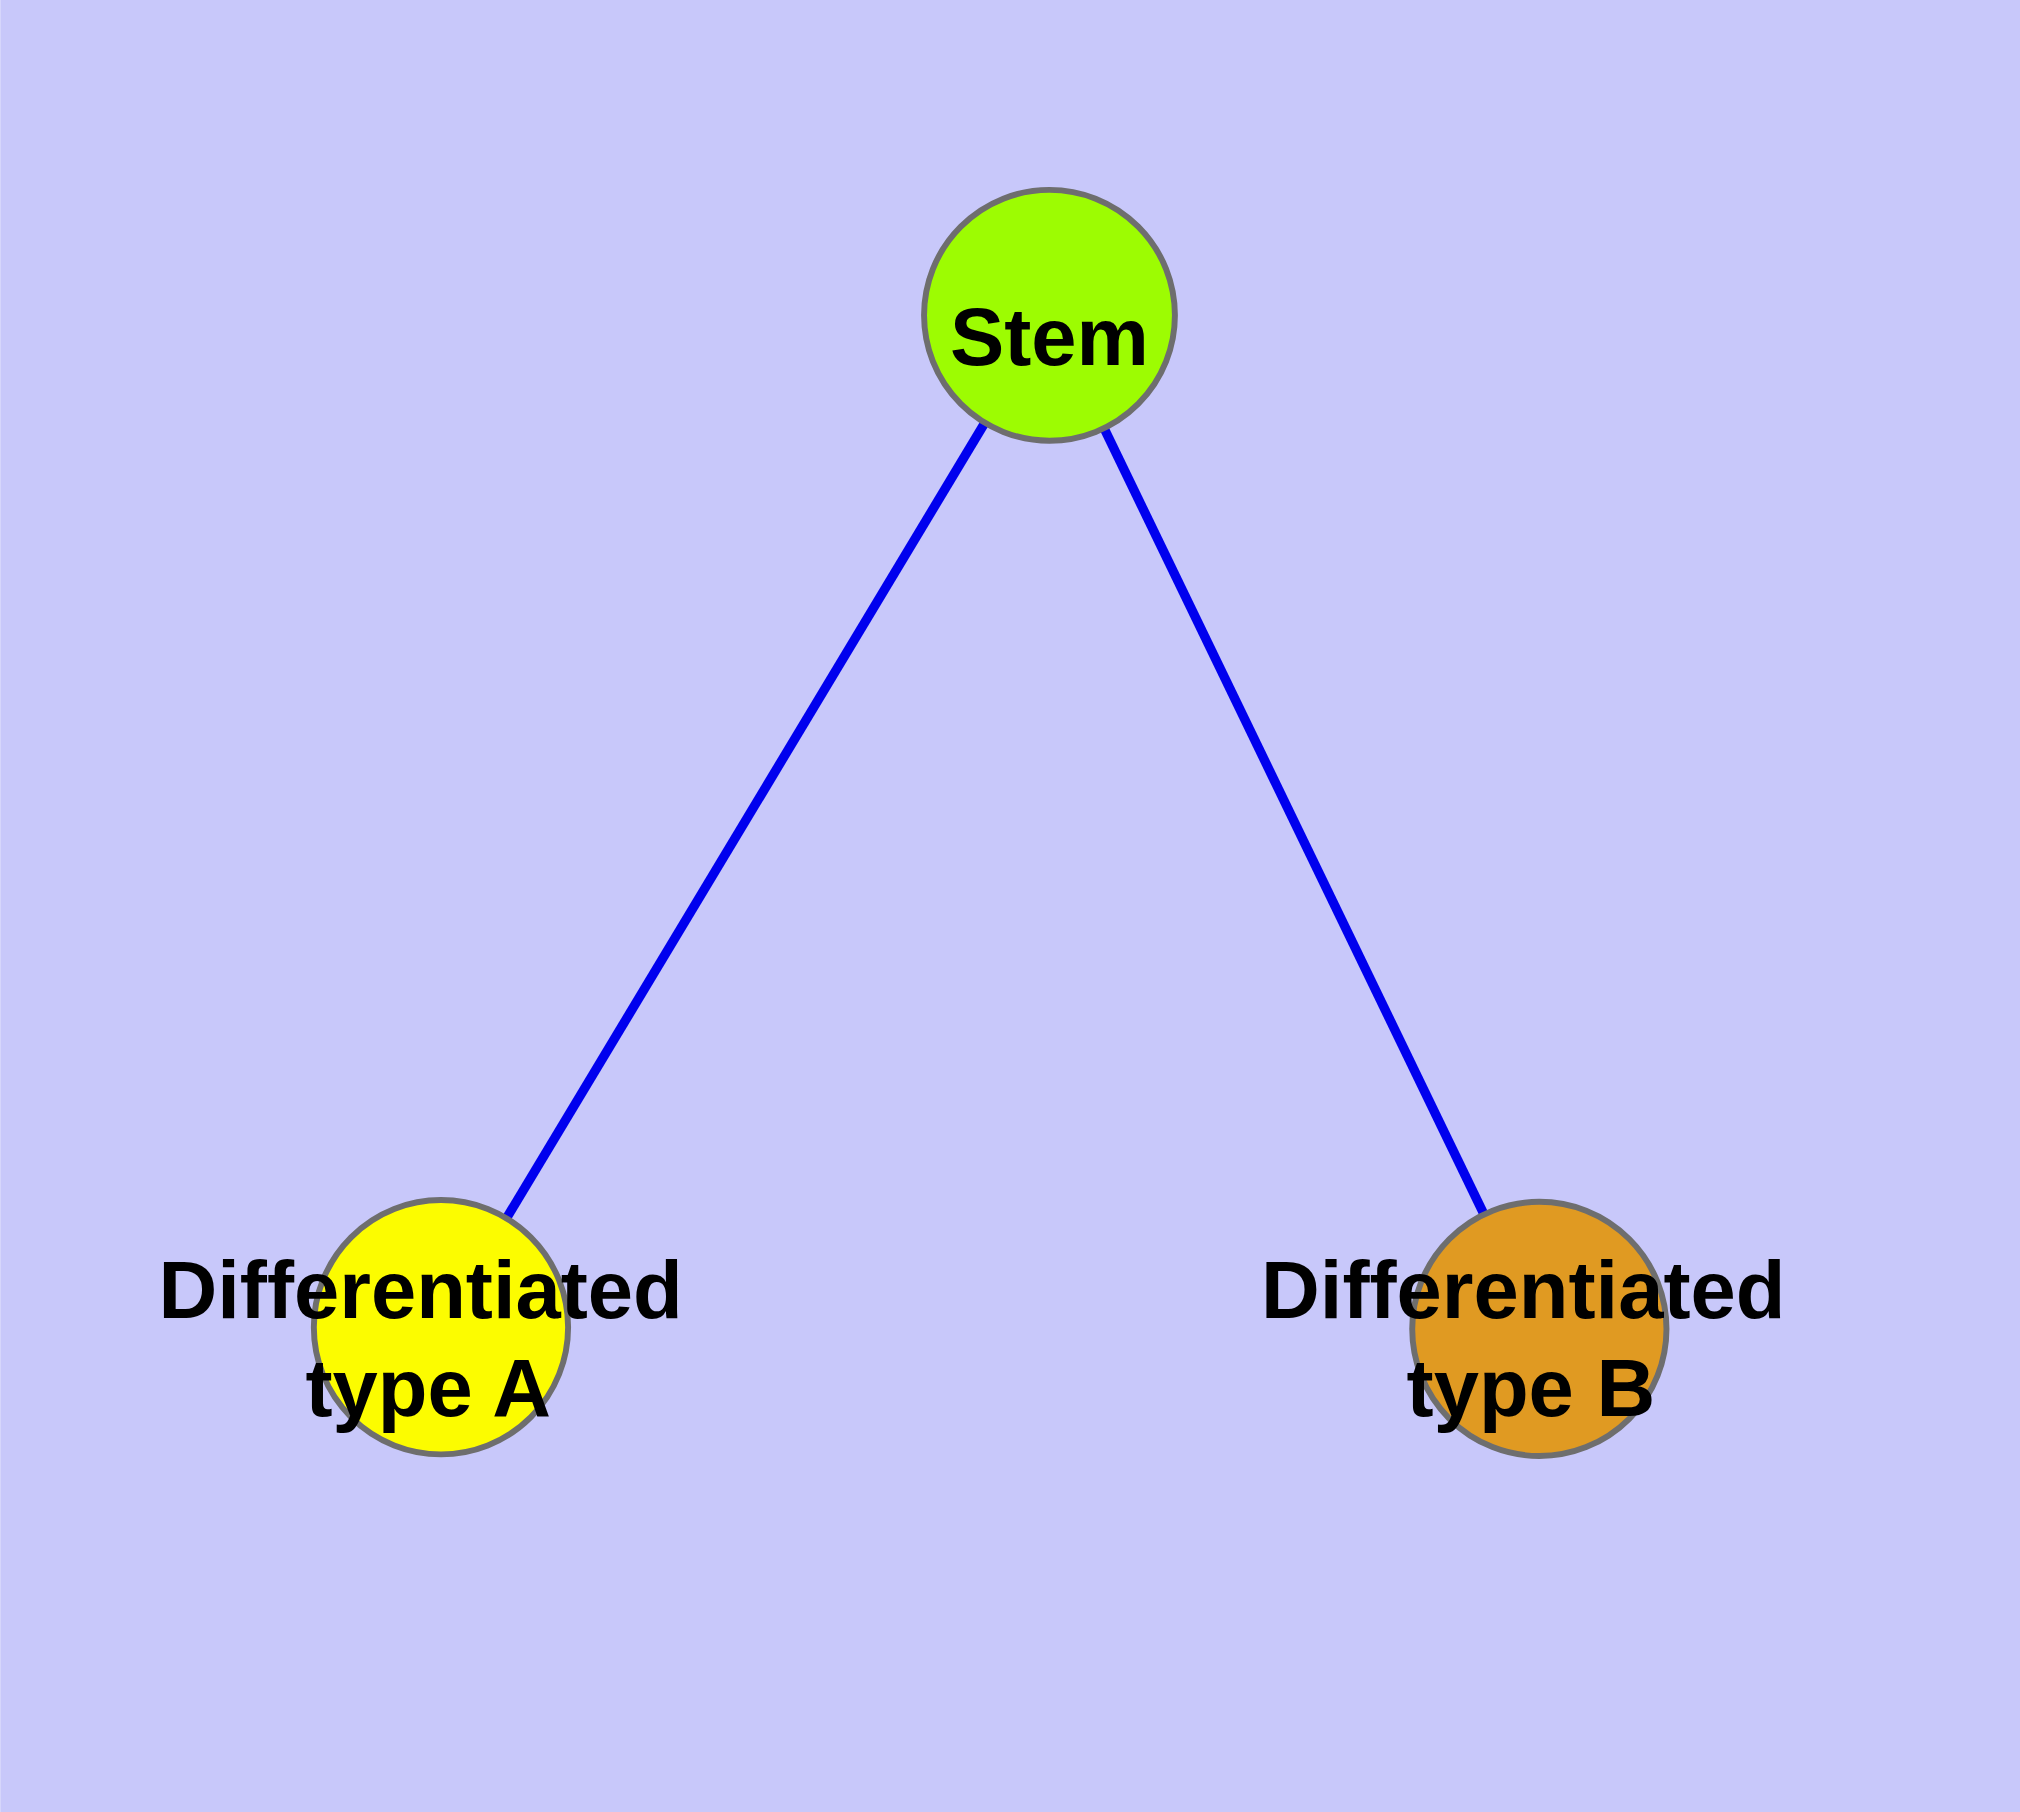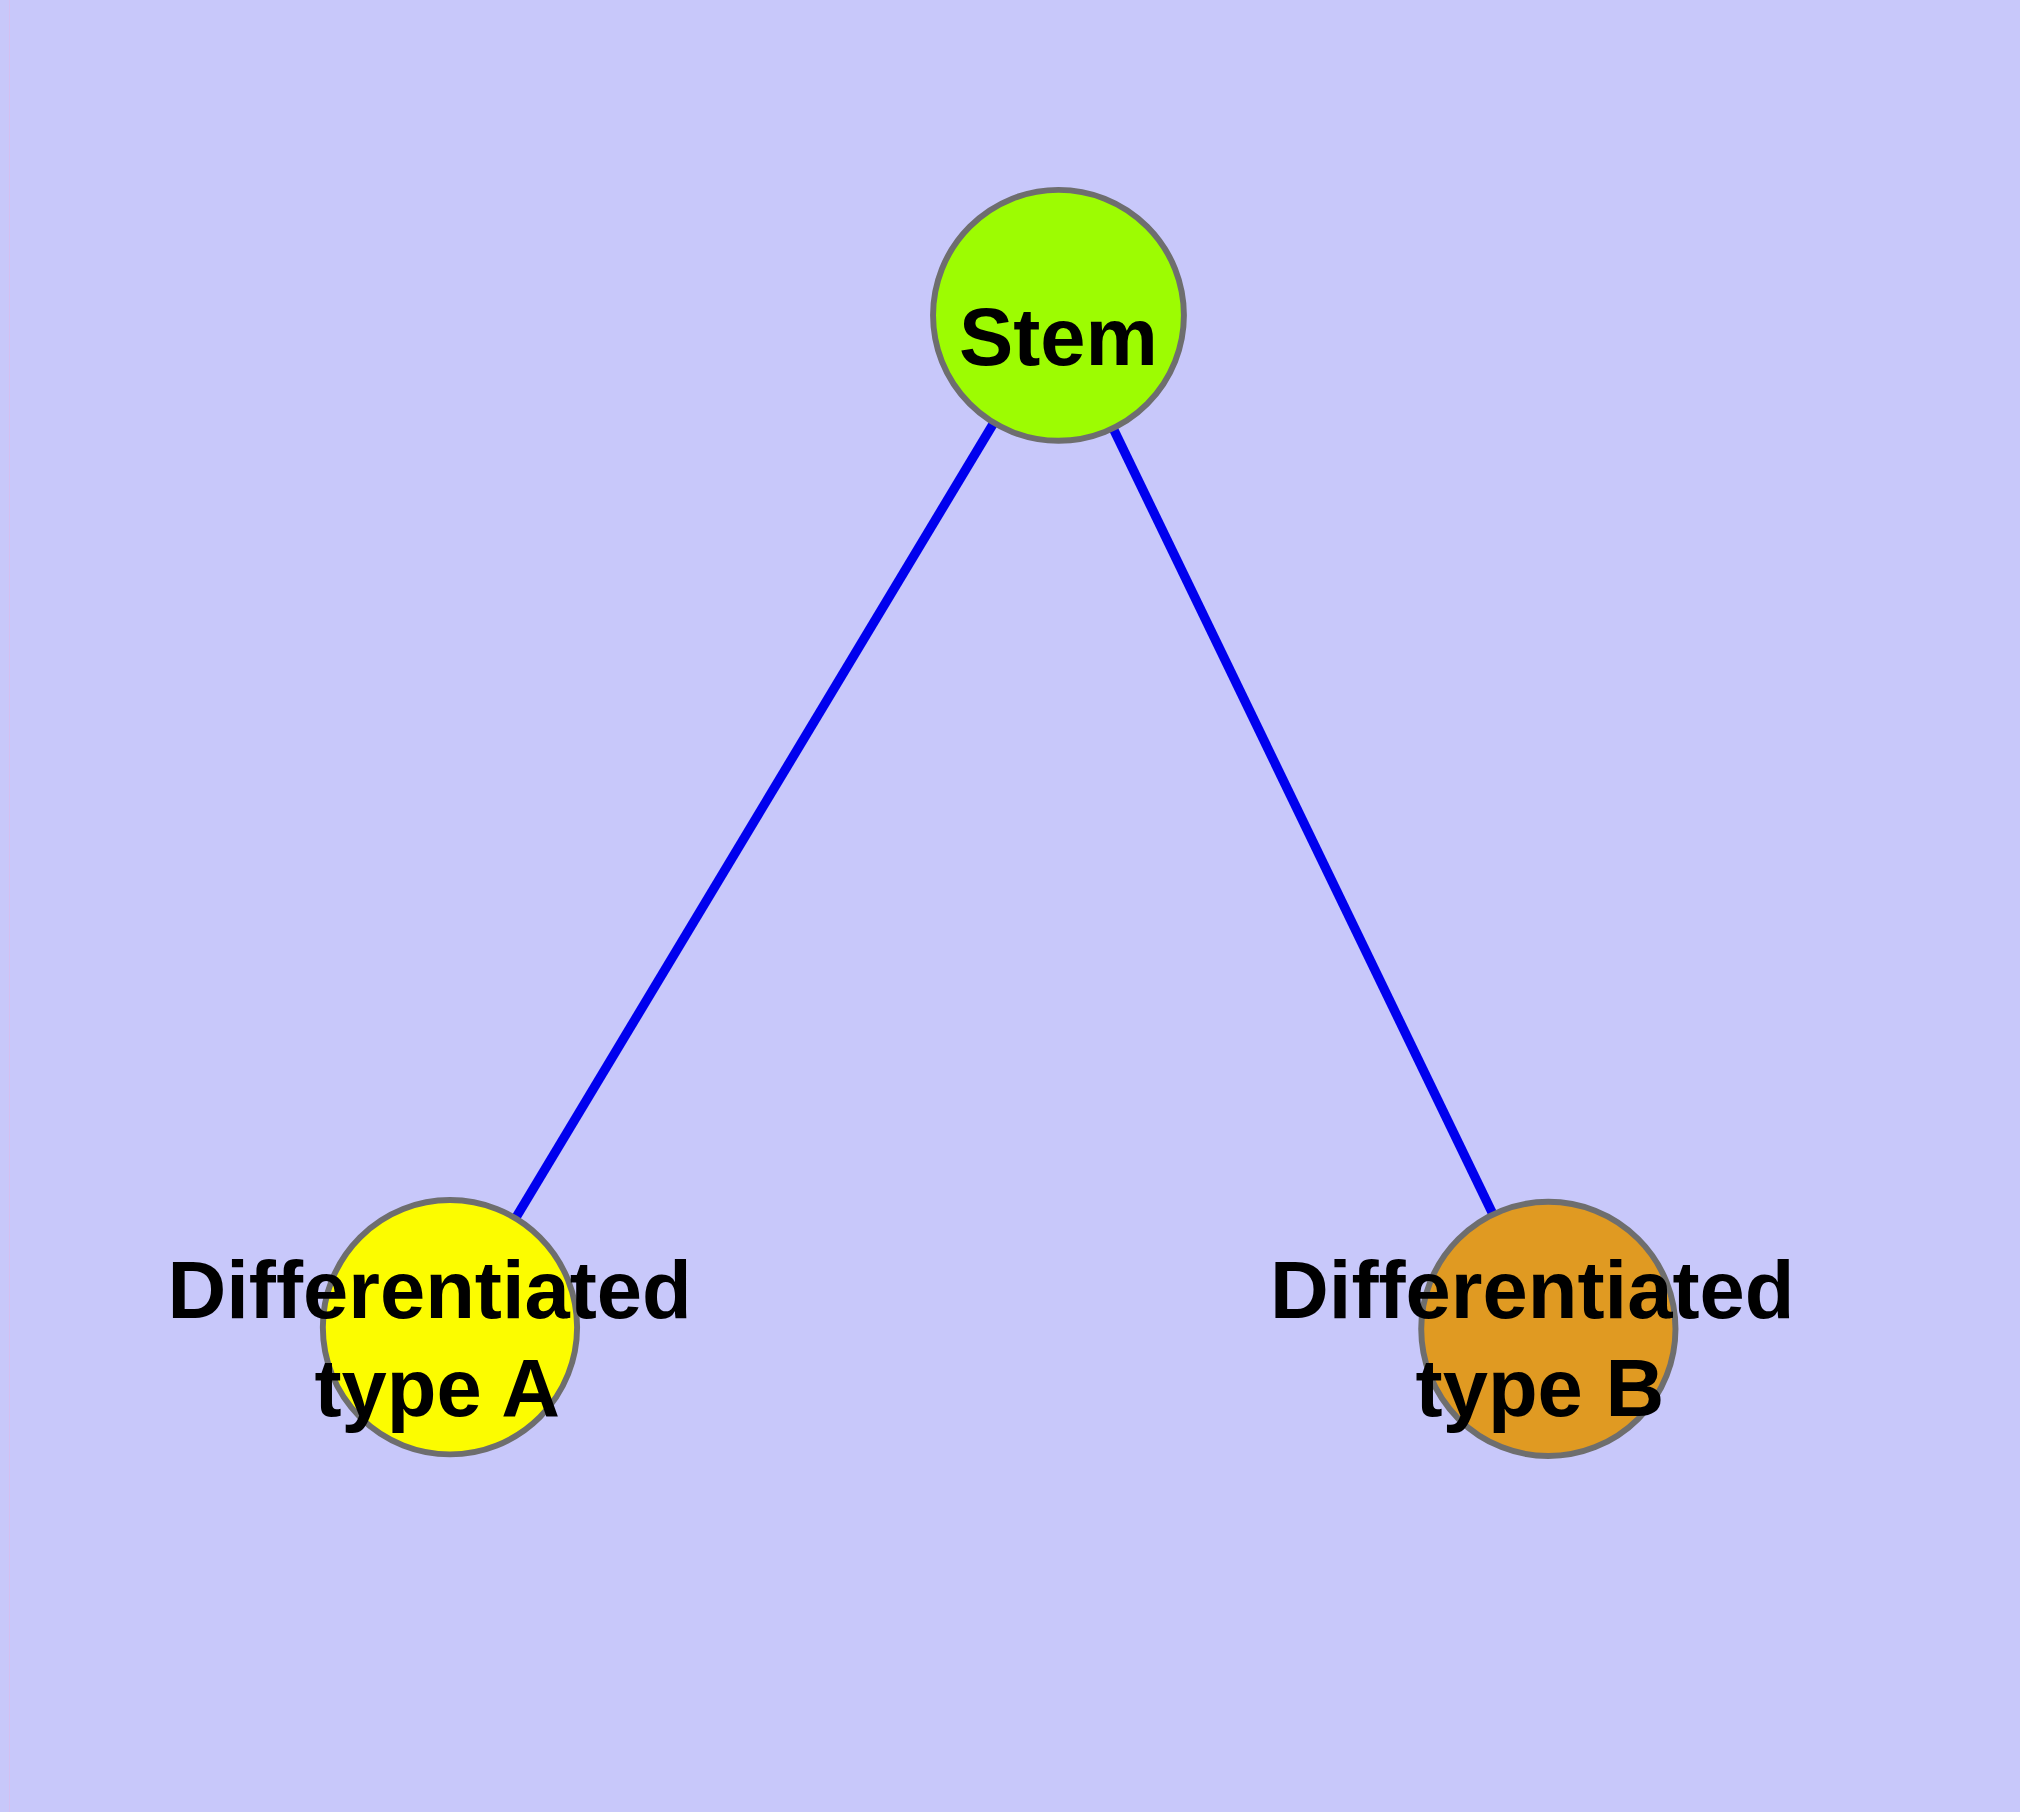--- a/index.html
+++ b/index.html
@@ -7,23 +7,22 @@
     padding: 0;
     background: #c8c8fa;
   }
   body {
     font-family: "Liberation Sans", sans-serif;
   }
   #canvas {
     position: relative;
     width: 1904px;
     height: 1812px;
-    background: #f9a8d4;
+    background: #ffffff;
     overflow: hidden;
-    margin-left: 9px;
   }
   #graph-svg {
     position: absolute;
     top: 0;
     left: 0;
     width: 2021px;
     height: 1812px;
     display: block;
   }
   text {

